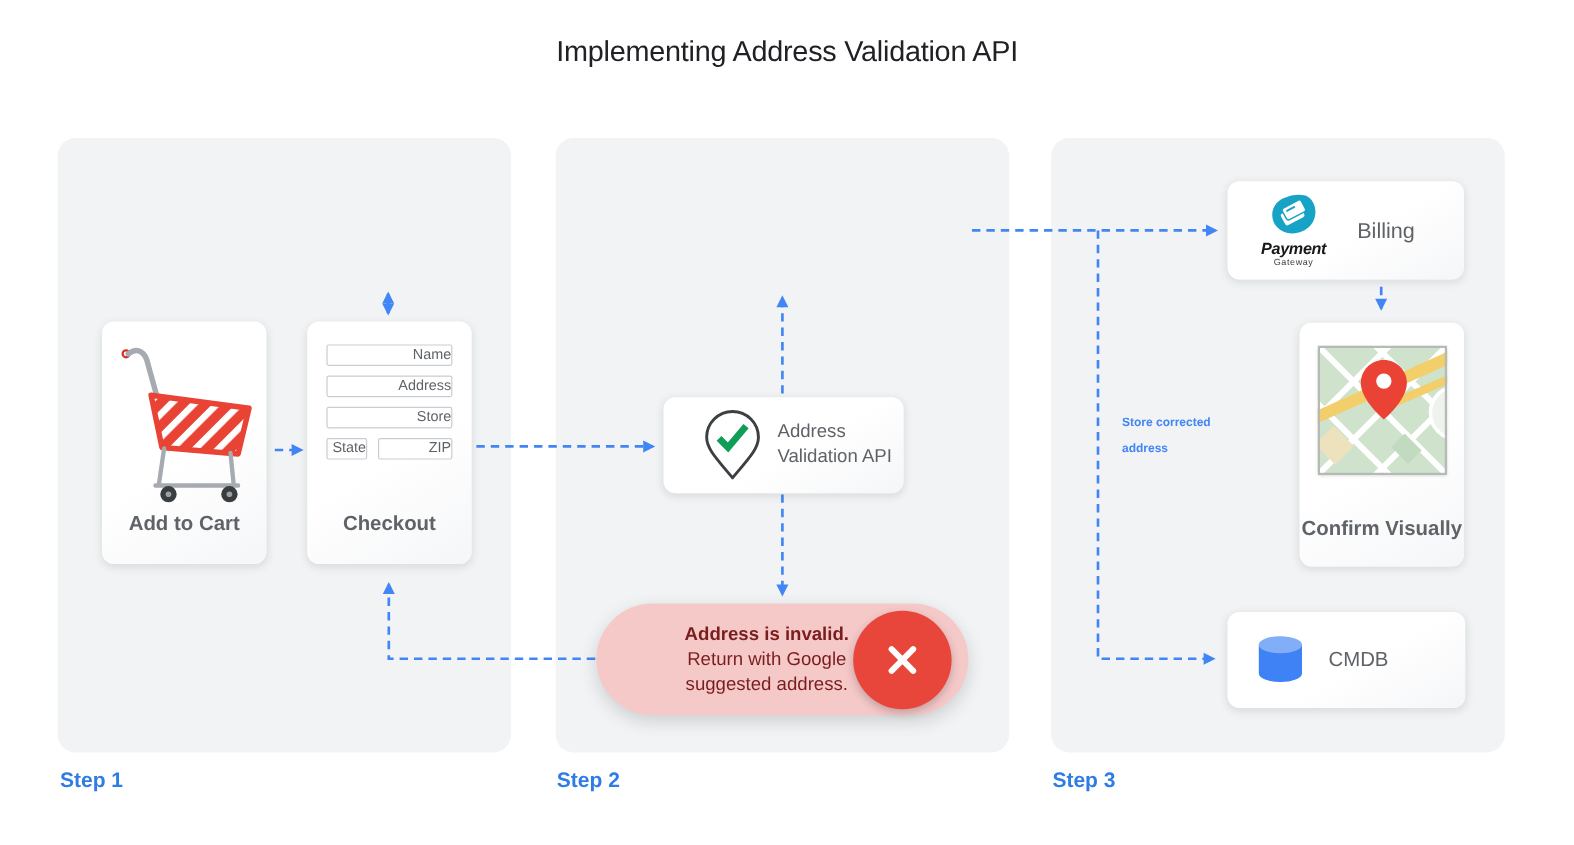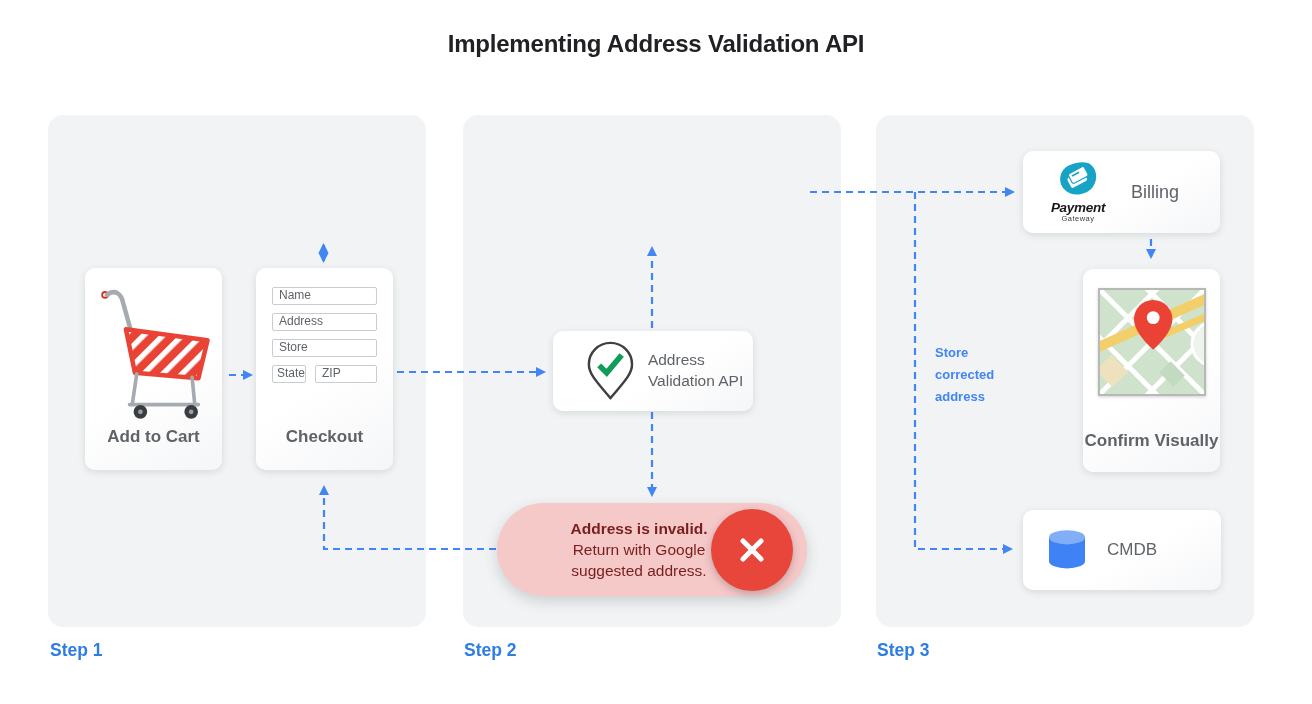--- a/index.html
+++ b/index.html
@@ -6,56 +6,56 @@
     --arrow-blue:#4285F4; --step-blue:#2E7DE5; --panel-bg:#F1F3F4;
     --valid-green:#0F9D58; --valid-bg:#D9E6D2; --valid-text:#27512D;
     --invalid-red:#E8463A; --invalid-bg:#F6C9C9; --invalid-text:#7A1D1D;
     --gray-text:#5F6368; --title-color:#202124;
   }
   *{margin:0;padding:0;box-sizing:border-box;}
   body{background:#fff;}
   .canvas{position:relative;width:1312px;height:704px;background:#fff;
     font-family:"Liberation Sans","DejaVu Sans",sans-serif;overflow:hidden;}
   .title{position:absolute;left:0;top:30px;width:100%;text-align:center;
-    font-size:24px;font-weight:700;color:var(--title-color);letter-spacing:-0.2px;}
+    font-size:24px;font-weight:400;color:var(--title-color);letter-spacing:-0.2px;}
   .panel{position:absolute;top:115px;height:512px;width:378px;background:var(--panel-bg);border-radius:15px;}
   .panel.p1{left:48px;} .panel.p2{left:463px;} .panel.p3{left:876px;}
   .step-label{position:absolute;top:640px;font-size:17.5px;font-weight:700;color:var(--step-blue);}
   .step-label.s1{left:50px;} .step-label.s2{left:464px;} .step-label.s3{left:877px;}
   .card{position:absolute;background:linear-gradient(150deg,#ffffff 55%,#f5f6f8);
     border-radius:10px;box-shadow:0 2px 7px rgba(60,64,67,.14);z-index:10;}
   .hcard{display:flex;align-items:center;}
   .api-label{font-size:15.5px;color:var(--gray-text);line-height:1.35;}
   .big-label{font-size:17px;color:var(--gray-text);}
   .node-title{position:absolute;left:0;right:0;bottom:22px;text-align:center;
     font-size:17px;font-weight:700;color:var(--gray-text);line-height:1.3;}
   
   .field{position:absolute;height:18px;border:1.5px solid #C9CDD1;background:#fff;border-radius:2px;
-    font-size:12px;color:var(--gray-text);line-height:15px;padding-left:6px;overflow:hidden;}
+    font-size:12px;color:var(--gray-text);line-height:15px;padding-left:6px;overflow:hidden;text-align:right;}
   
   .pill{position:absolute;left:497px;width:310px;height:93px;border-radius:47px;
     box-shadow:0 5px 14px rgba(60,64,67,.20);z-index:10;}
   .pill.valid{top:146px;background:var(--valid-bg);}
   .pill.invalid{top:503px;background:var(--invalid-bg);}
   .pill-text{position:absolute;left:42px;top:0;bottom:0;width:200px;display:flex;
     flex-direction:column;justify-content:center;text-align:center;font-size:15.5px;line-height:21px;}
   .pill.valid .pill-text{color:var(--valid-text);}
   .pill.invalid .pill-text{color:var(--invalid-text);}
   .pill-title{font-weight:700;}
   .pill-circle{position:absolute;right:14px;top:5.5px;width:82px;height:82px;border-radius:50%;
     box-shadow:0 3px 8px rgba(0,0,0,.22);display:flex;align-items:center;justify-content:center;}
   .pill.valid .pill-circle{background:var(--valid-green);}
   .pill.invalid .pill-circle{background:var(--invalid-red);}
   
   svg.flow-layer{position:absolute;left:0;top:0;z-index:5;pointer-events:none;}
   .dash{stroke:var(--arrow-blue);stroke-width:2.2;fill:none;stroke-dasharray:7 5;}
   .solidline{stroke:var(--arrow-blue);stroke-width:2.6;fill:none;}
   .ah{fill:var(--arrow-blue);}
   
-  .store-note{position:absolute;left:935px;top:342px;width:90px;font-size:13px;font-weight:700;
+  .store-note{position:absolute;left:935px;top:342px;width:90px;font-size:10px;font-weight:700;
     color:var(--arrow-blue);line-height:22px;z-index:10;}
   
   .pay-logo{display:flex;flex-direction:column;align-items:center;width:86px;}
   .pay-word{font-size:13.5px;font-weight:700;font-style:italic;color:#17181a;margin-top:1px;letter-spacing:-0.3px;}
   .pay-sub{font-size:7.5px;color:#3c4043;letter-spacing:0.5px;margin-top:-1px;}
   .map-frame{position:absolute;left:15px;top:19px;width:108px;height:108px;box-shadow:0 1px 3px rgba(0,0,0,.18);}
 </style>
 </head>
 <body>
 

